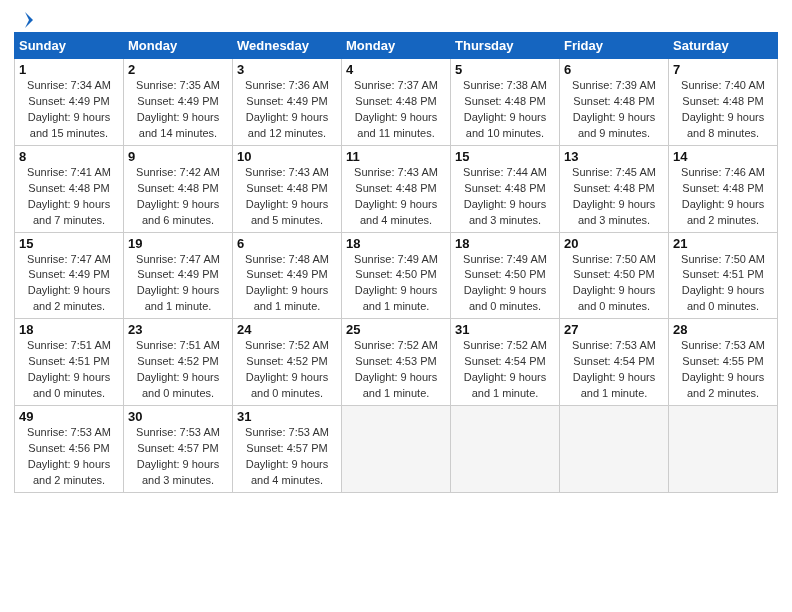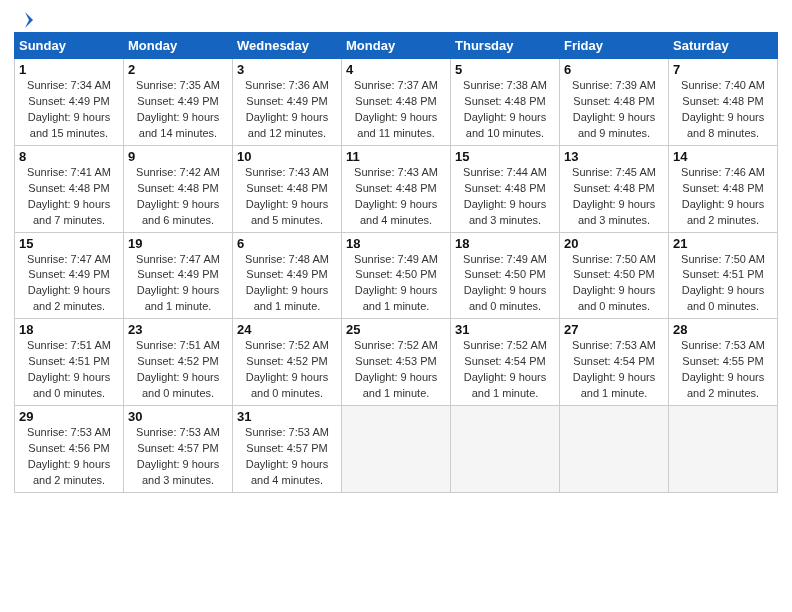--- a/index.html
+++ b/index.html
@@ -230,21 +230,21 @@
             <span class="day-num">27</span>
 <div class="day-info">Sunrise: 7:53 AM<br>Sunset: 4:54 PM<br>Daylight: 9 hours and 1 minute.</div>
           </td>
           <td>
             <span class="day-num">28</span>
 <div class="day-info">Sunrise: 7:53 AM<br>Sunset: 4:55 PM<br>Daylight: 9 hours and 2 minutes.</div>
           </td>
         </tr>
         <tr>
           <td>
-            <span class="day-num">29</span>
+            <span class="day-num">49</span>
 <div class="day-info">Sunrise: 7:53 AM<br>Sunset: 4:56 PM<br>Daylight: 9 hours and 2 minutes.</div>
           </td>
           <td>
             <span class="day-num">30</span>
 <div class="day-info">Sunrise: 7:53 AM<br>Sunset: 4:57 PM<br>Daylight: 9 hours and 3 minutes.</div>
           </td>
           <td>
             <span class="day-num">31</span>
 <div class="day-info">Sunrise: 7:53 AM<br>Sunset: 4:57 PM<br>Daylight: 9 hours and 4 minutes.</div>
           </td>

